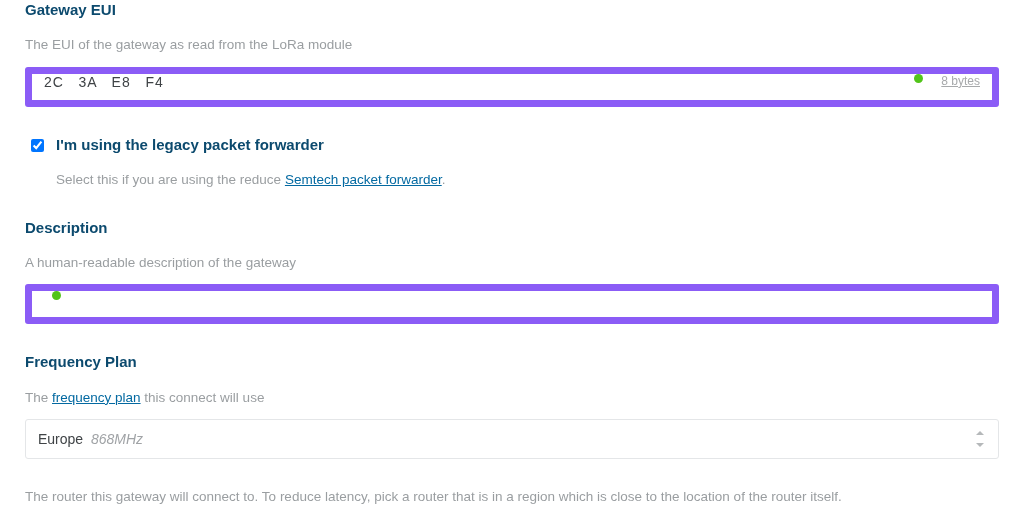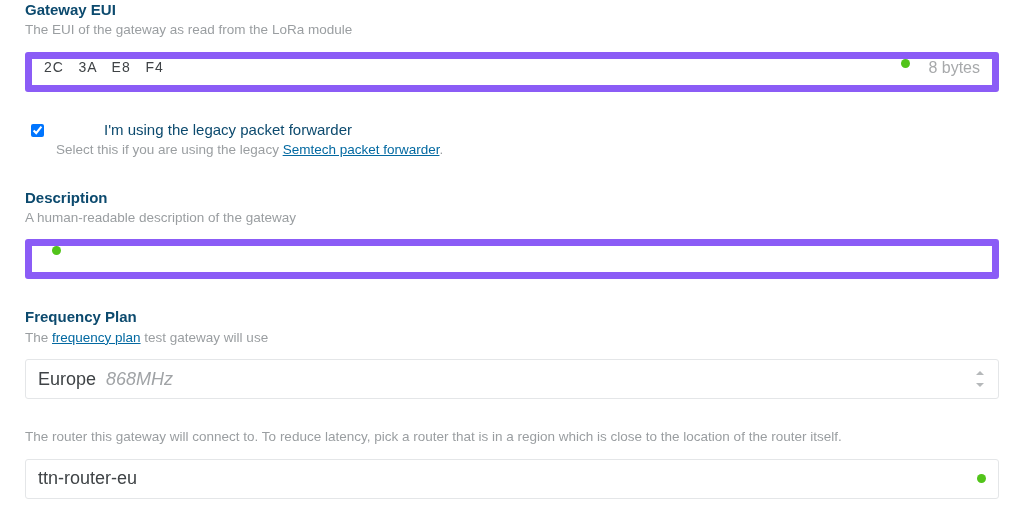--- a/index.html
+++ b/index.html
@@ -5,21 +5,21 @@
   * { box-sizing: border-box; margin: 0; padding: 0; }
   body {
     font-family: -apple-system, BlinkMacSystemFont, "Segoe UI", Helvetica, Arial, sans-serif;
     background: #ffffff;
     padding: 0 25px 20px 25px;
     color: #333;
     width: 1024px;
   }
   .form-group { margin-bottom: 28px; }
   .label-line { color: #0c4a6e; font-weight: 700; font-size: 15px; line-height: 1.35; }
-  .sub-line { color: #9a9ea1; font-size: 13.5px; line-height: 1.45; margin-top: 0; }
+  .sub-line { color: #9a9ea1; font-size: 13.5px; line-height: 1.45; margin-top: 15px; }
   .sub-line a { color: #0369a1; text-decoration: underline; }
   .input-wrap {
     position: relative;
     border: 7px solid #8b5cf6;
     border-radius: 3px;
     background: #fff;
     margin-top: 12px;
     display: flex;
     align-items: flex-start;
     min-height: 40px;
@@ -34,37 +34,37 @@
     background: transparent;
     font-family: inherit;
   }
   .eui-text { letter-spacing: 1px; font-family: inherit; }
   .status-dot {
     width: 9px; height: 9px; border-radius: 50%;
     background: #52c41a;
     flex-shrink: 0;
     margin-left: 8px;
   }
-  .bytes-text { color: #a7a9ab; font-size: 16px; margin-left: 18px; }
+  .bytes-text { color: #a7a9ab; font-size: 12px; margin-left: 18px; text-decoration: underline; }
   .checkbox-row { display: flex; align-items: flex-start; gap: 12px; padding-left: 6px; }
   .checkbox-row input[type="checkbox"] { margin-top: 4px; }
-  .checkbox-texts .label-line { font-weight: 400; margin-left: 48px; }
+  .checkbox-texts .label-line { font-weight: 700; }
   .select-wrap {
     position: relative;
     border: 1px solid #e4e6e8;
     border-radius: 3px;
     background: #fff;
     margin-top: 12px;
     min-height: 40px;
     display: flex;
     align-items: center;
     padding: 0 12px;
     cursor: pointer;
   }
-  .select-display { flex: 1; font-size: 18px; color: #3f4346; }
+  .select-display { flex: 1; font-size: 14px; color: #3f4346; }
   .select-display .muted { color: #a0a3a6; font-style: italic; }
   .select-arrows {
     width: 12px; height: 18px; position: relative; flex-shrink: 0;
     margin-left: 8px;
   }
   .select-arrows::before,
   .select-arrows::after {
     content: "";
     position: absolute;
     left: 2px;
@@ -87,38 +87,38 @@
     <span class="bytes-text">8 bytes</span>
   </div>
 </div>
 
 <div class="form-group">
   <div class="checkbox-row">
     <input type="checkbox" checked="" style="">
     <div class="checkbox-texts">
       <div class="label-line">I'm using the legacy packet forwarder</div>
       <div class="sub-line">
-        <span>Select this if you are using the legacy </span><a href="#">Semtech packet forwarder</a><span>.</span>
+        <span>Select this if you are using the reduce </span><a href="#">Semtech packet forwarder</a><span>.</span>
       </div>
     </div>
   </div>
 </div>
 
 <div class="form-group">
   <div class="label-line">Description</div>
   <div class="sub-line">A human-readable description of the gateway</div>
   <div class="input-wrap">
     <span class="status-dot"></span>
   </div>
 </div>
 
 <div class="form-group">
   <div class="label-line">Frequency Plan</div>
   <div class="sub-line">
-    <span>The </span><a href="#">frequency plan</a><span> test gateway will use</span>
+    <span>The </span><a href="#">frequency plan</a><span> this connect will use</span>
   </div>
   <div class="select-wrap">
     <div class="select-display">
       <span>Europe</span>&nbsp;&nbsp;<span class="muted">868MHz</span>
     </div>
     <span class="select-arrows"></span>
   </div>
 </div>
 
 <div class="form-group" style="margin-bottom:10px;">

